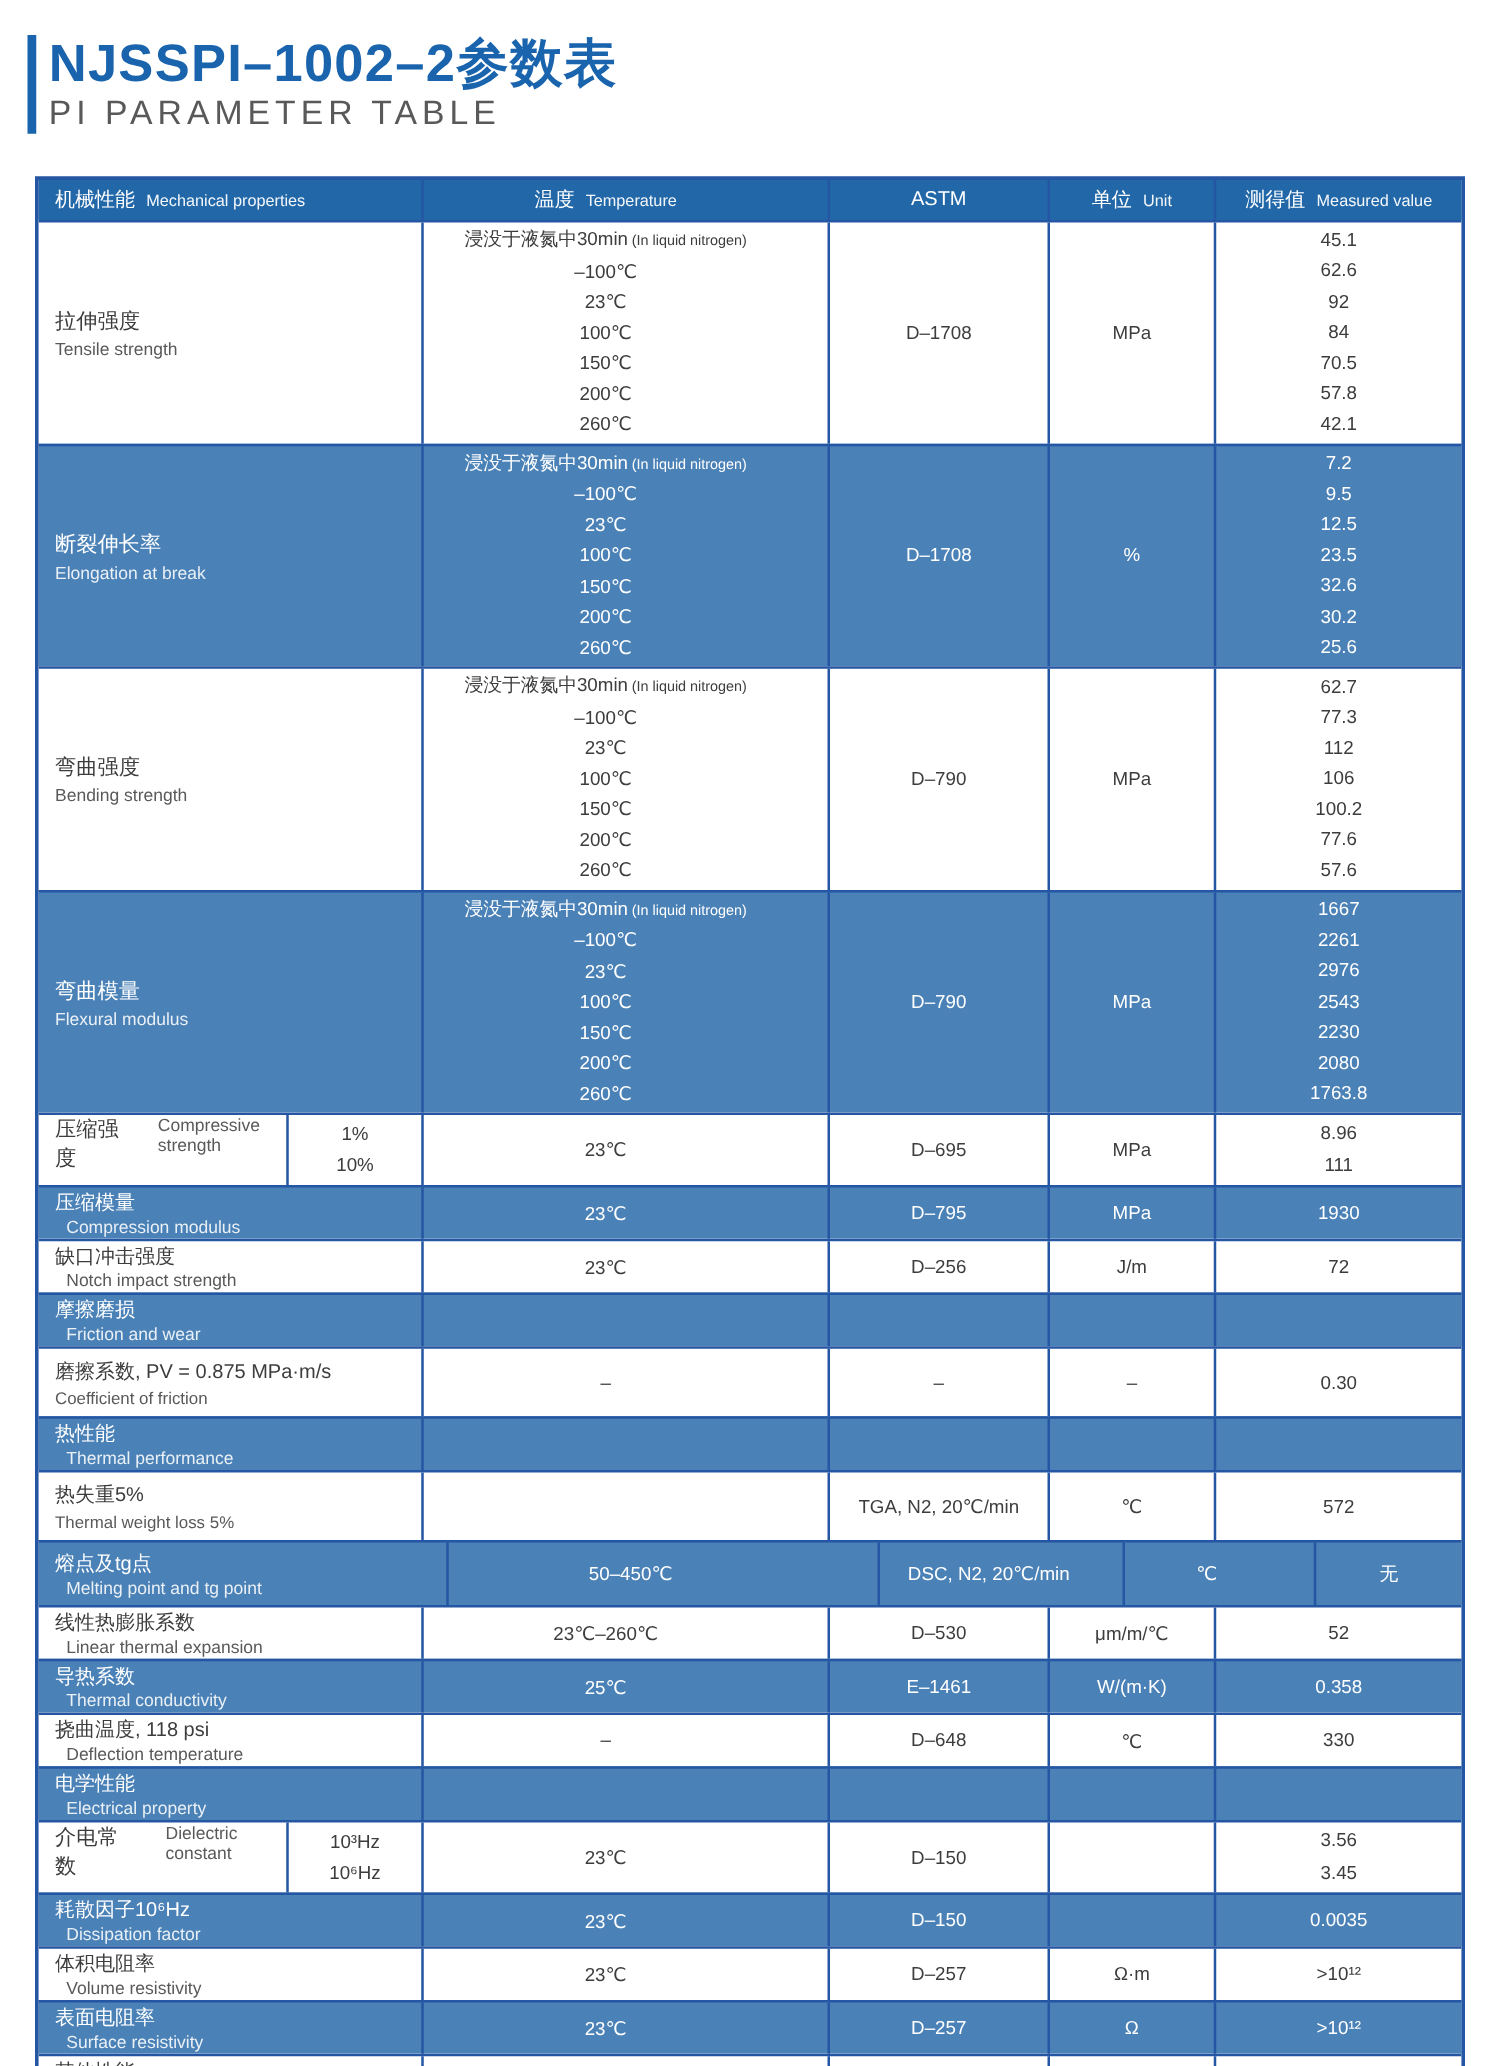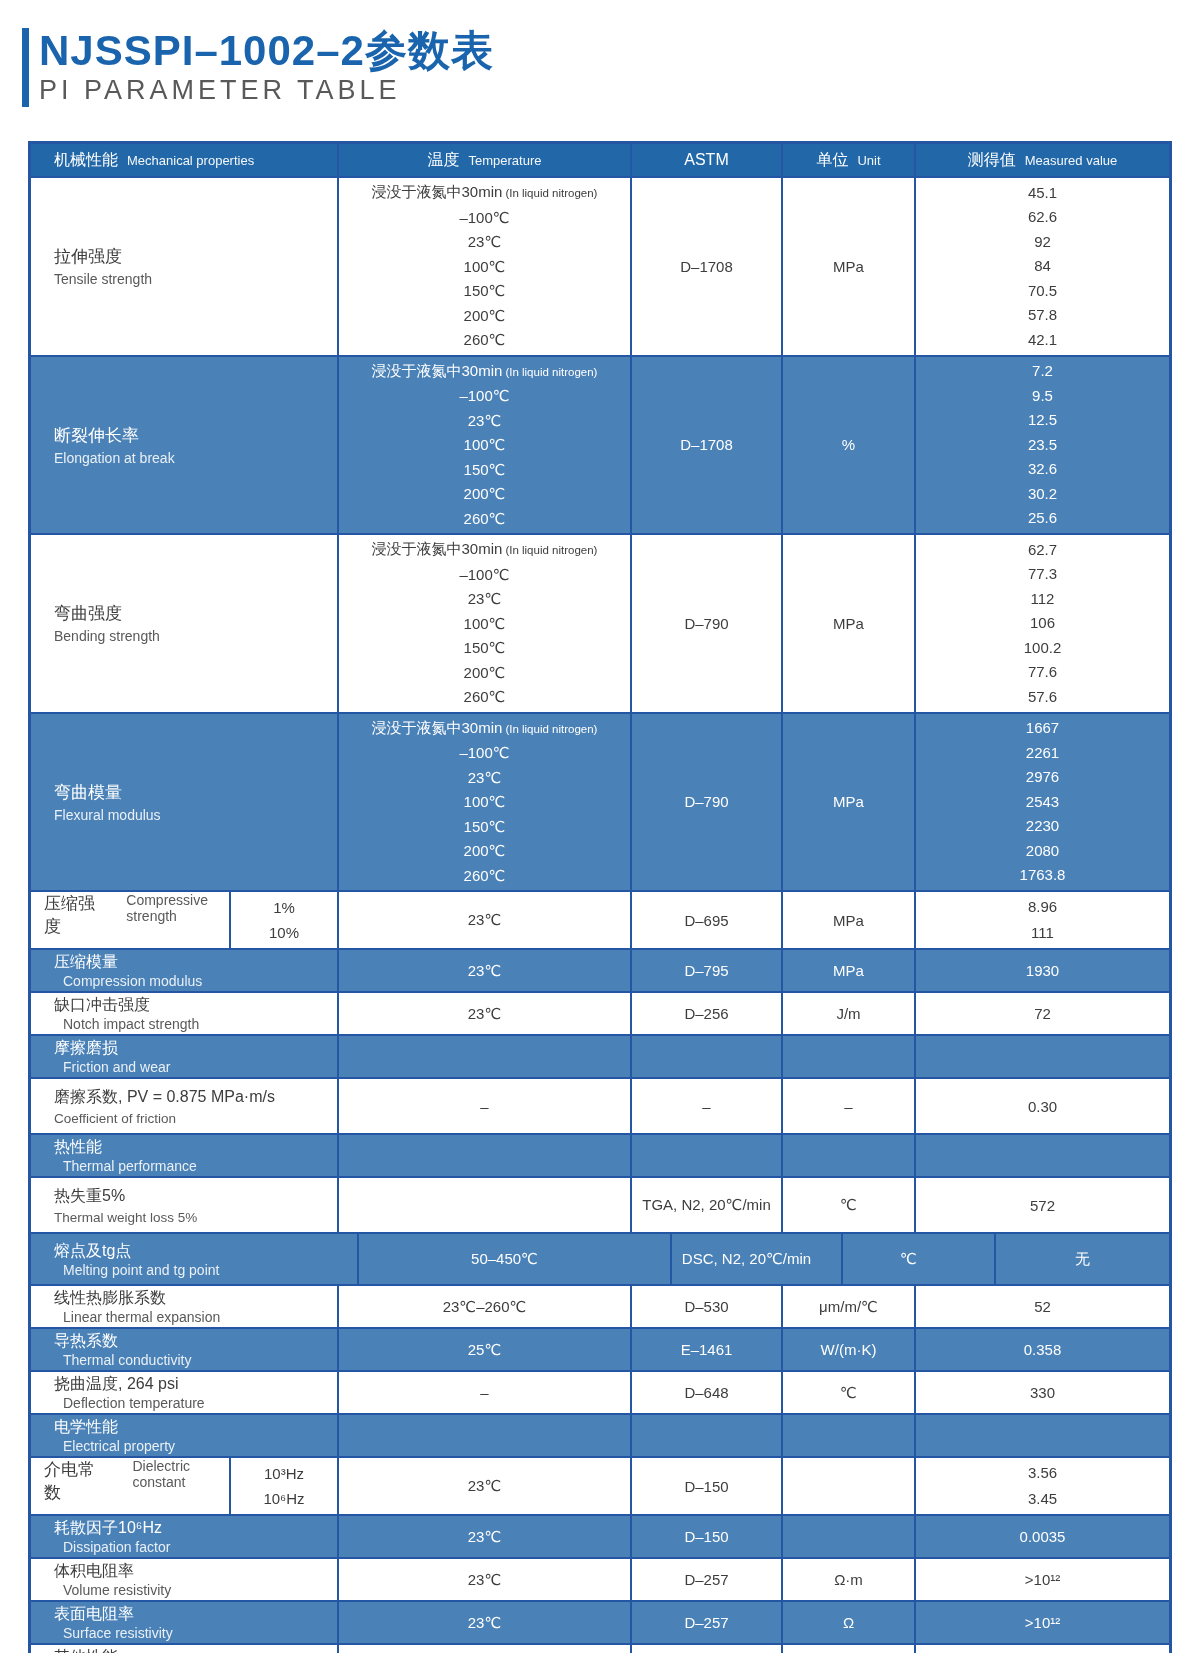--- a/index.html
+++ b/index.html
@@ -34,23 +34,23 @@
   .row:first-child{border-top:none;}
   .row.header{background:var(--c-header);color:#fff;min-height:32px;}
   .row.blue{background:var(--c-row-blue);color:#fff;}
   .row.white{background:#fff;color:var(--c-text);}
   .cell{
     display:flex;flex-direction:column;justify-content:center;align-items:center;
     text-align:center;border-left:2px solid var(--c-grid);
     font-size:15px;padding:2px 4px;
   }
   .cell:first-child{border-left:none;}
-  .c-prop{width:306px;align-items:flex-start;text-align:left;padding-left:23px;}
+  .c-prop{width:306px;align-items:flex-start;text-align:left;padding-left:13px;}
   .c-temp{width:293px;}
-  .c-astm{width:151px;}
+  .c-astm{width:176px;margin-left:32px;}
   .c-unit{width:133px;}
   .c-val{flex:1;}
   
   .t-group{min-height:172px;}
   .t-single,.t-section{min-height:26px;}
   .t-split,.t-double{min-height:56px;}
   .tall{min-height:52px;gap:20px;}
   
   .p-zh{font-size:17px;}
   .p-en{font-size:14px;color:var(--c-text-sub);}
@@ -340,21 +340,21 @@
         <span class="p-zh">导热系数</span>
         <span class="p-en">Thermal conductivity</span>
       </div>
       <div class="cell c-temp">25℃</div>
       <div class="cell c-astm">E–1461</div>
       <div class="cell c-unit">W/(m·K)</div>
       <div class="cell c-val">0.358</div>
     </div>
     <div class="row white t-single">
       <div class="cell c-prop inline">
-        <span class="p-zh">挠曲温度, 264 psi</span>
+        <span class="p-zh">挠曲温度, 118 psi</span>
         <span class="p-en">Deflection temperature</span>
       </div>
       <div class="cell c-temp">–</div>
       <div class="cell c-astm">D–648</div>
       <div class="cell c-unit">℃</div>
       <div class="cell c-val">330</div>
     </div>
     <div class="row blue t-section">
       <div class="cell c-prop inline">
         <span class="p-zh">电学性能</span>

